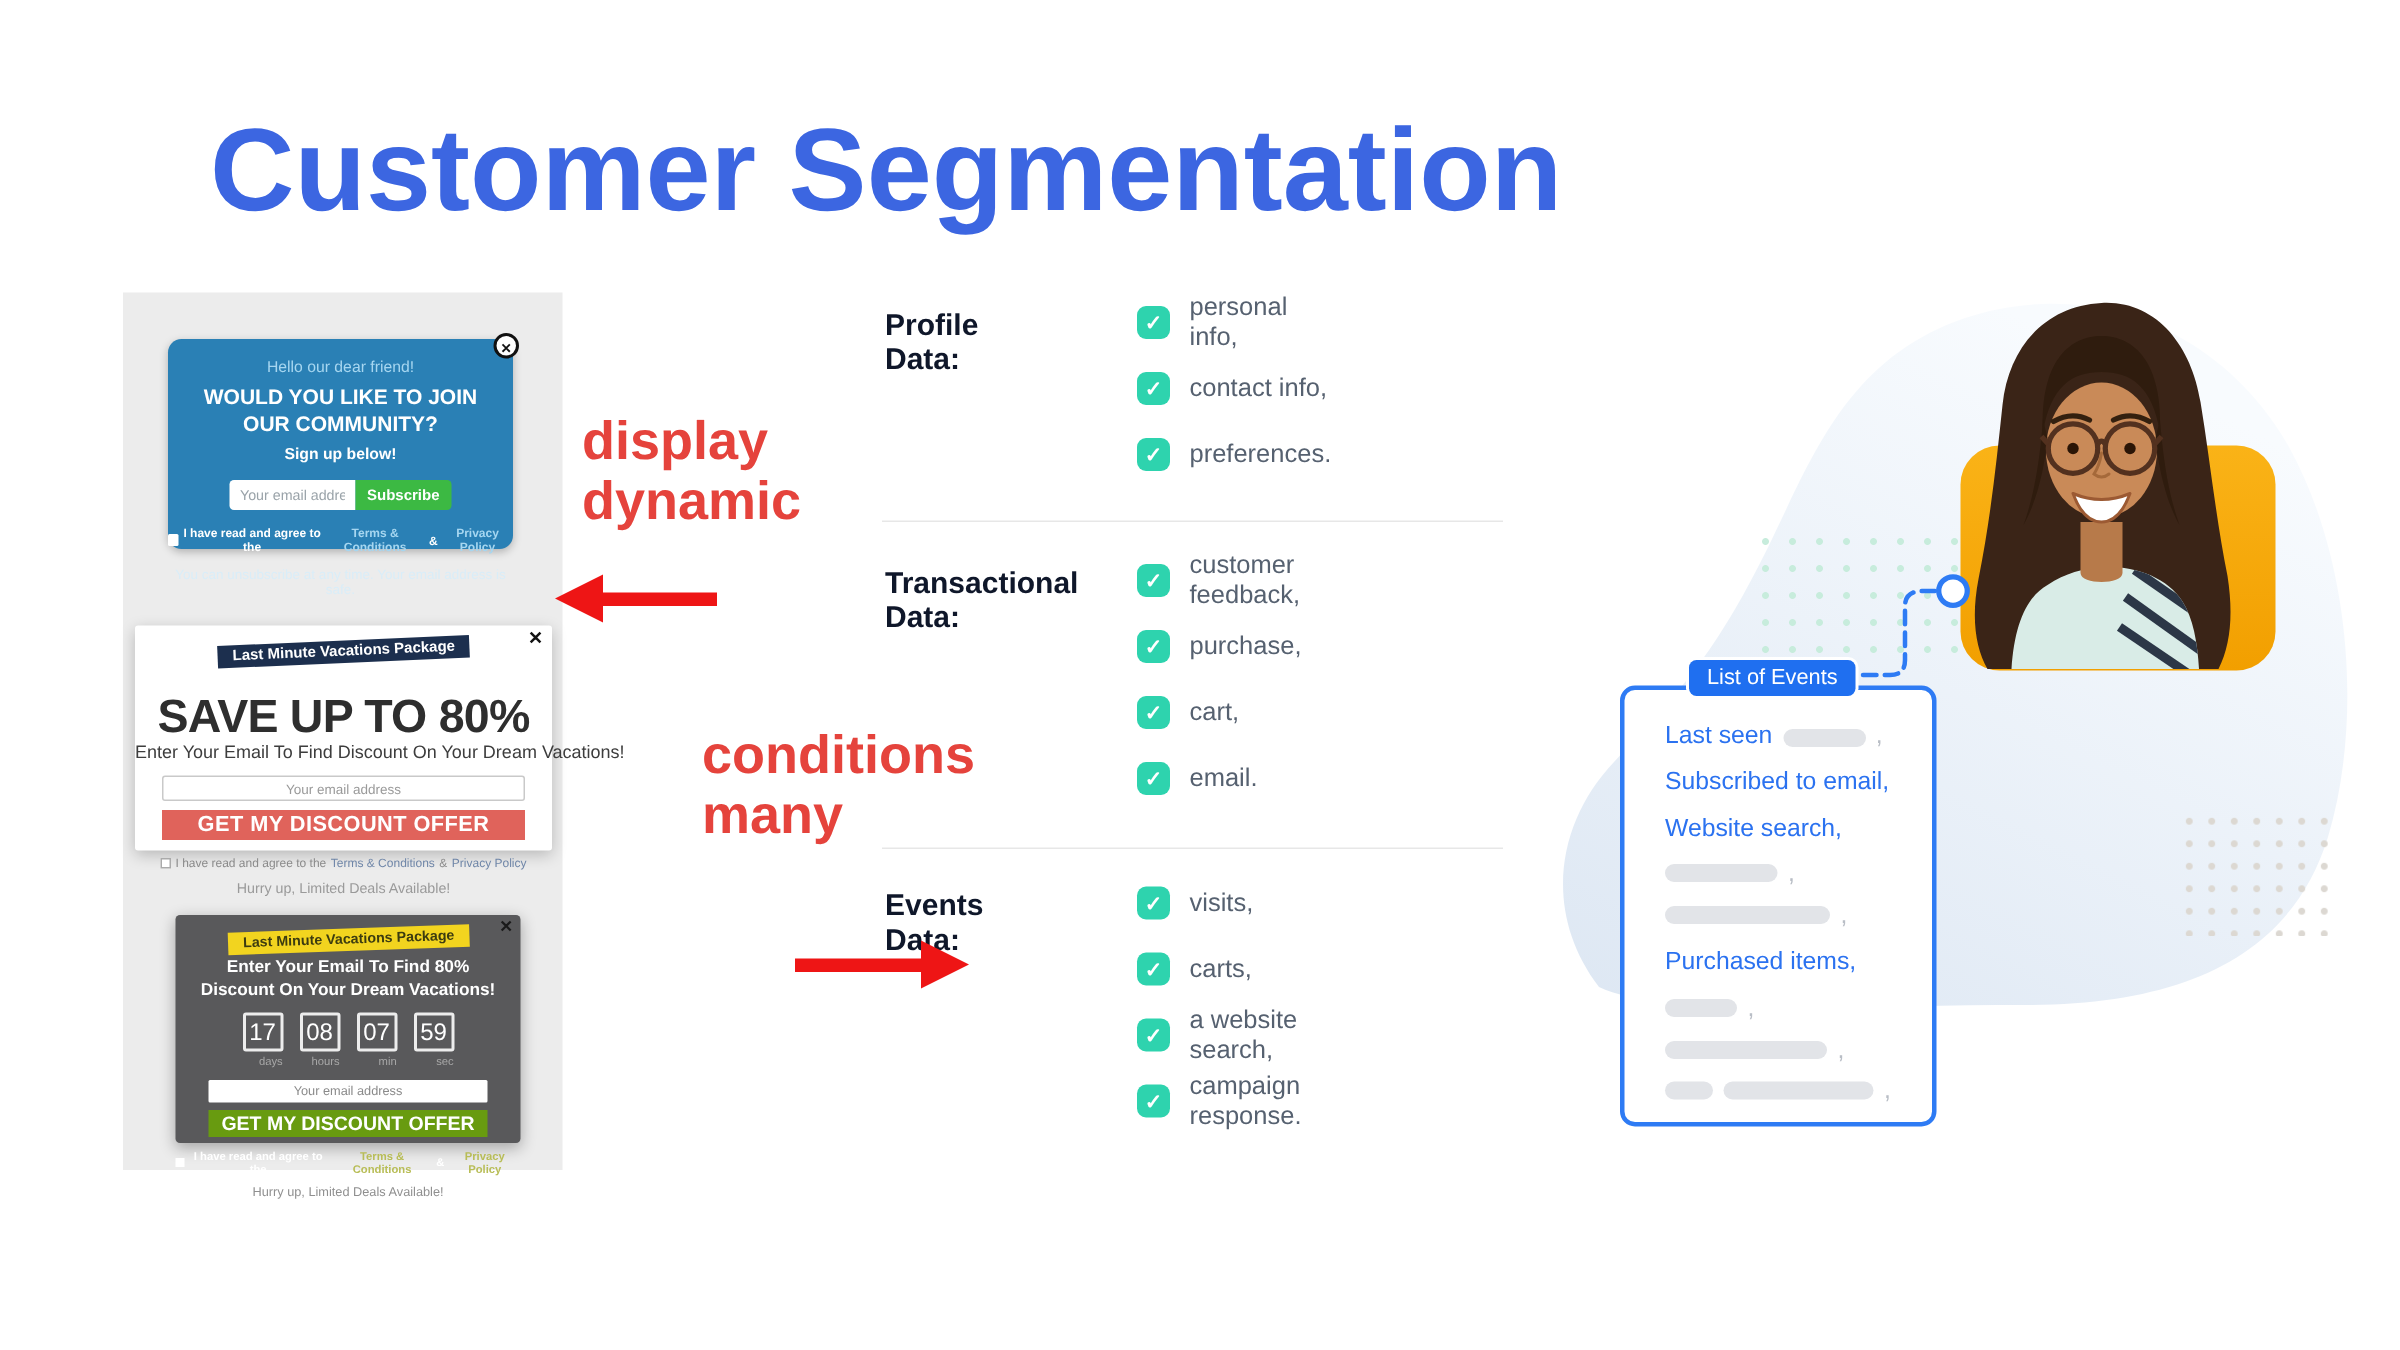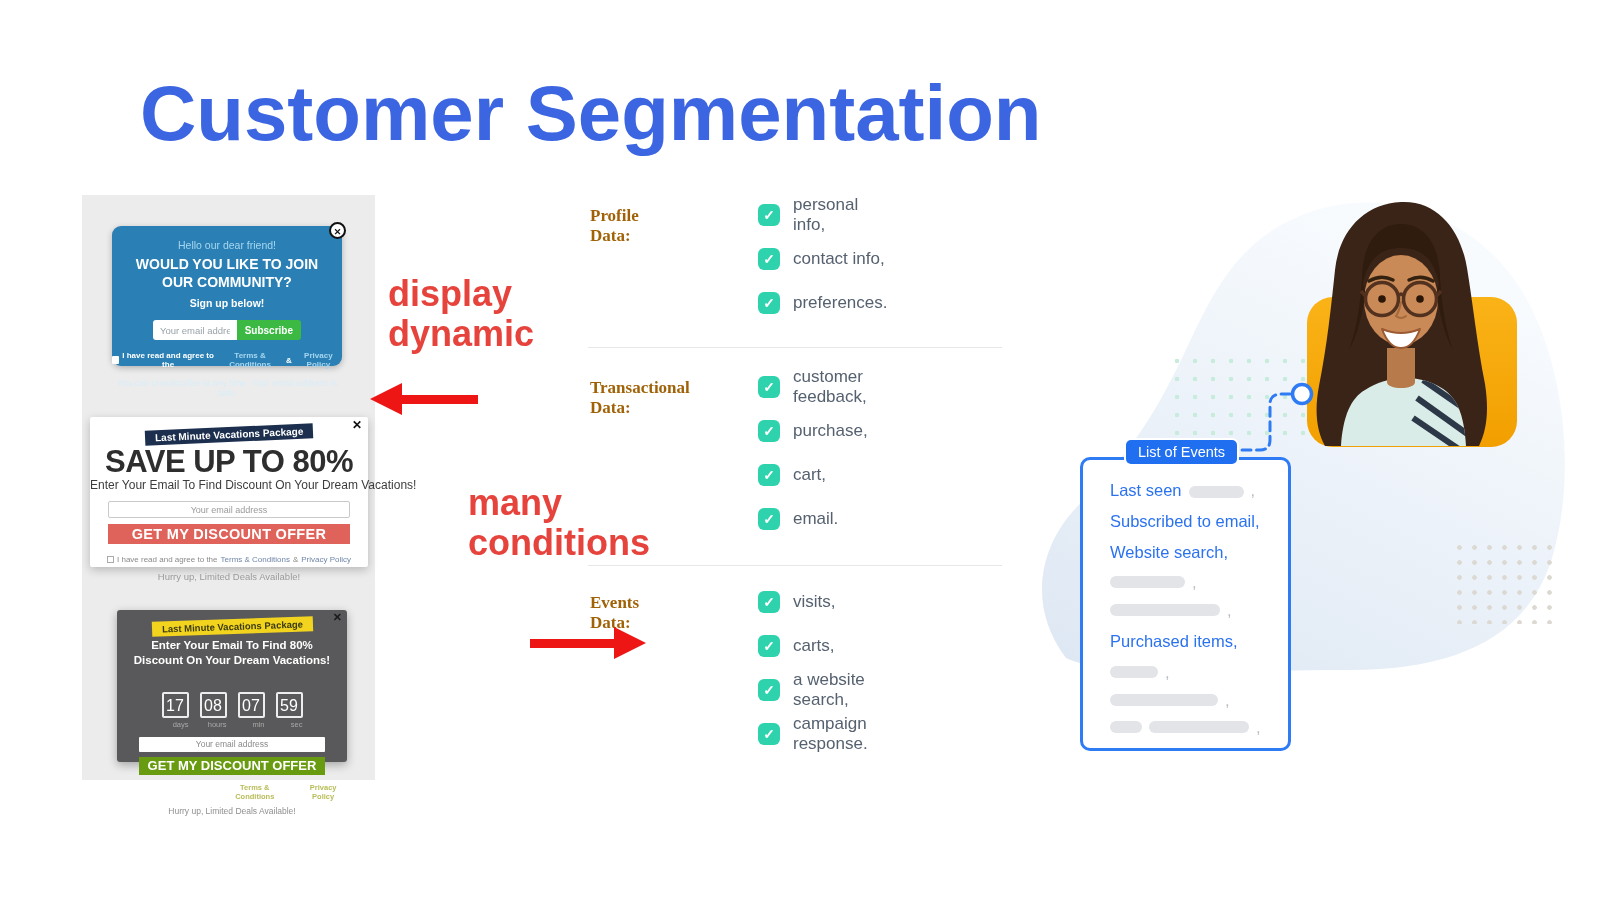--- a/index.html
+++ b/index.html
@@ -42,60 +42,60 @@
   .p1-check{display:inline-block;width:8px;height:8px;background:#fff;border-radius:1px;cursor:pointer;}
   .p1-link{color:#a6d6f0;cursor:pointer;}
   .p1-note{font-size:9px;color:#d9edf8;}
 
   
   .p2{left:90px;top:417px;width:278px;height:150px;background:#fff;border-radius:2px;
       box-shadow:0 3px 10px rgba(0,0,0,.22);padding-top:7px;}
   .p2-close{position:absolute;top:1px;right:6px;font-size:12px;font-weight:700;color:#111;cursor:pointer;}
   .ribbon-navy{display:inline-block;background:#1c2f4e;color:#fff;font-size:10px;font-weight:700;
       padding:2px 10px;transform:rotate(-2.5deg);}
-  .p2-head{font-size:31px;font-weight:800;color:#2e2e2e;letter-spacing:-0.5px;margin-top:4px;line-height:1;}
+  .p2-head{font-size:31px;font-weight:800;color:#2e2e2e;letter-spacing:-0.5px;margin-top:20px;line-height:1;}
   .p2-sub{font-size:12px;color:#3d3d3d;margin-top:1px;white-space:nowrap;}
   .p2-input{display:block;width:242px;height:17px;margin:9px auto 0;border:1px solid #c9c9c9;
       border-radius:2px;font-size:9px;text-align:center;font-family:"Liberation Sans",sans-serif;}
   .p2-input::placeholder{color:#9a9a9a;}
   .p2-btn{display:block;width:242px;height:20px;margin:6px auto 0;background:#e0635b;border:none;
       color:#fff;font-size:14.5px;font-weight:700;letter-spacing:.3px;cursor:pointer;
       font-family:"Liberation Sans",sans-serif;}
   .p2-terms{font-size:8px;color:#8a8a8a;margin-top:11px;display:flex;justify-content:center;
       align-items:center;gap:3px;}
   .p2-check{display:inline-block;width:7px;height:7px;background:#fff;border:1px solid #aaa;cursor:pointer;}
   .p2-link{color:#6f86a8;cursor:pointer;}
   .p2-urgency{font-size:9.5px;color:#9a9a9a;margin-top:7px;}
 
   
   .p3{left:117px;top:610px;width:230px;height:152px;background:#59595b;border-radius:3px;
       box-shadow:0 3px 10px rgba(0,0,0,.3);padding-top:6px;}
   .p3-close{position:absolute;top:1px;right:5px;font-size:11px;font-weight:700;color:#1a1a1a;cursor:pointer;}
   .ribbon-yellow{display:inline-block;background:#f2d41f;color:#3c3c10;font-size:9.5px;font-weight:700;
       padding:2px 10px;transform:rotate(-2deg);}
   .p3-head{font-size:11.5px;font-weight:700;color:#fff;line-height:1.3;margin:4px 14px 0;}
-  .p3-timer{display:flex;justify-content:center;gap:11px;margin-top:24px;}
+  .p3-timer{display:flex;justify-content:center;gap:11px;margin-top:7px;}
   .p3-box{width:27px;}
   .p3-num{width:27px;height:26px;border:2px solid #ededed;border-radius:2px;color:#fff;font-size:16px;
       font-weight:400;line-height:24px;text-align:center;}
   .p3-unit{font-size:7.5px;color:#a8a8a8;margin-top:2px;text-align:right;}
   .p3-input{display:block;width:186px;height:15px;margin:8px auto 0;border:none;border-radius:1px;
       font-size:8.5px;text-align:center;font-family:"Liberation Sans",sans-serif;}
   .p3-input::placeholder{color:#8a8a8a;}
   .p3-btn{display:block;width:186px;height:18px;margin:5px auto 0;background:#689b10;border:none;
       color:#fff;font-size:13px;font-weight:700;cursor:pointer;font-family:"Liberation Sans",sans-serif;}
   .p3-terms{font-size:7.5px;font-weight:700;color:#fff;margin-top:8px;display:flex;
       justify-content:center;align-items:center;gap:3px;}
   .p3-check{display:inline-block;width:6px;height:6px;background:#fff;cursor:pointer;}
   .p3-link{color:#b8bd57;cursor:pointer;}
   .p3-urgency{font-size:8.5px;color:#8f8f8f;margin-top:5px;}
 
   
   .section{z-index:2;}
-  .sec-label{position:absolute;left:0;top:0;font-size:17px;font-weight:700;color:#a16207;font-family:Liberation Serif, serif;}
+  .sec-label{position:absolute;left:0;top:0;font-size:20px;font-weight:700;color:#0f172a;}
   .sec-items{position:absolute;left:168px;top:-2px;display:flex;flex-direction:column;gap:22px;}
   .check-row{display:flex;align-items:center;gap:13px;height:22px;}
   .checkbox{width:22px;height:22px;border-radius:6px;background:#2ed3ae;color:#fff;font-size:14px;
       font-weight:700;line-height:22px;text-align:center;flex:0 0 22px;}
   .check-label{font-size:17px;color:#566170;}
   .divider{height:1px;background:#e7e7e7;width:414px;left:588px;z-index:1;}
 
   
   .dots{z-index:2;}
   .dots-mint{left:1168px;top:352px;width:182px;height:96px;
@@ -216,22 +216,22 @@
 
   <div class="abs red-note note-left">
     <div>display</div>
     <div>dynamic</div>
   </div>
   <svg class="abs arrow-svg" style="left:368px;top:382px;z-index:5" width="112" height="34">
     <rect x="32" y="13" width="78" height="9" fill="#ee1515"></rect>
     <polygon points="34,1 34,33 2,17" fill="#ee1515"></polygon>
   </svg>
   <div class="abs red-note note-right">
+    <div>conditions</div>
     <div>many</div>
-    <div>conditions</div>
   </div>
   <svg class="abs arrow-svg" style="left:528px;top:626px;z-index:5" width="120" height="34">
     <rect x="2" y="13" width="84" height="9" fill="#ee1515"></rect>
     <polygon points="86,1 86,33 118,17" fill="#ee1515"></polygon>
   </svg>
 
   <div class="abs section" style="left:590px;top:206px">
     <div class="sec-label">Profile Data:</div>
     <div class="sec-items">
       <div class="check-row">

